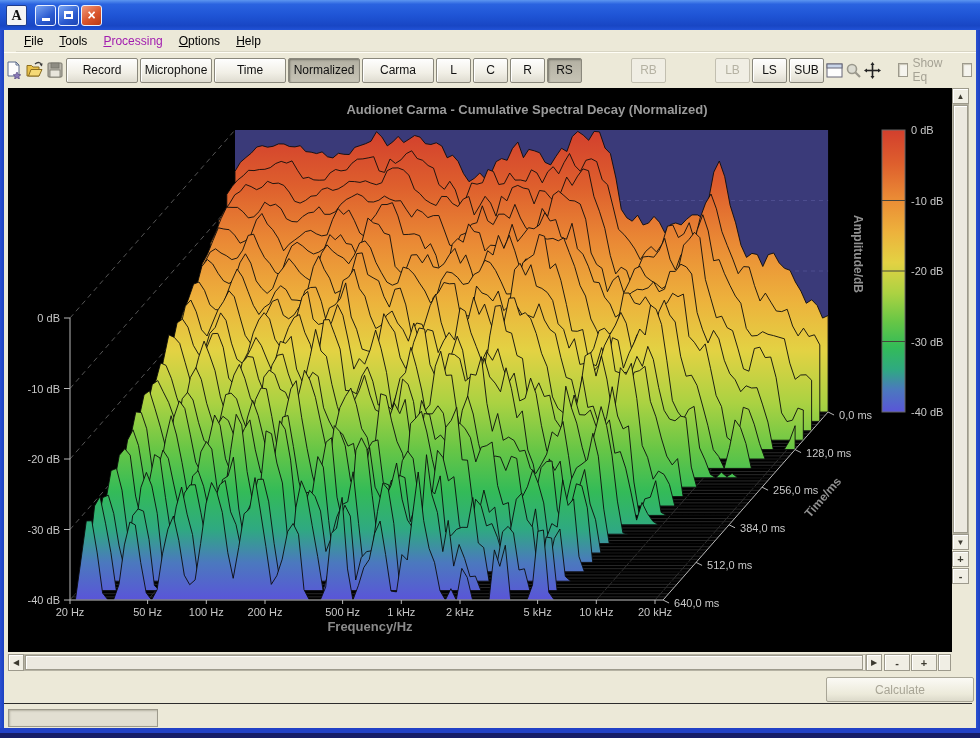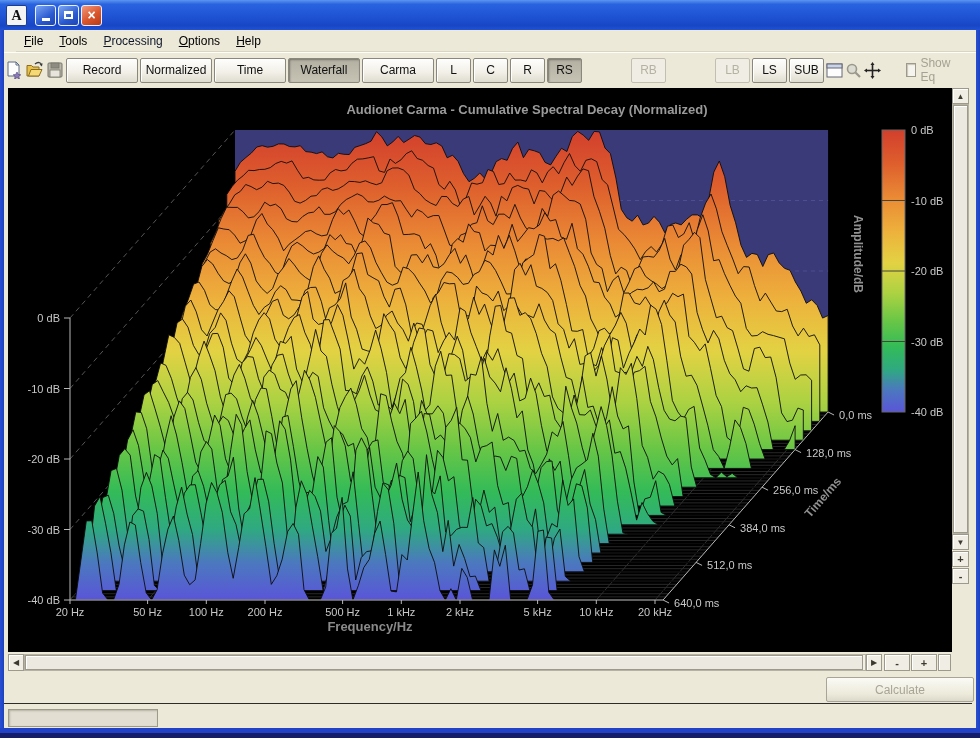--- a/index.html
+++ b/index.html
@@ -24,33 +24,33 @@
   .win-btn.min,.win-btn.max{background:linear-gradient(145deg,#7ba6f2,#2a5ad0 60%,#1e46b4);}
   .win-btn.close{background:linear-gradient(145deg,#f0997c,#d9552c 55%,#b93a14);}
   .glyph-min{width:8px;height:3px;background:#fff;margin-top:9px;}
   .glyph-max{width:9px;height:8px;border:2px solid #fff;border-top-width:3px;box-sizing:border-box;}
   .glyph-close{color:#fff;font-weight:bold;font-size:14px;line-height:14px;}
   
   .menubar{position:absolute;left:16px;top:30px;width:972px;height:21px;background:#ece9d8;
     display:flex;align-items:center;font-size:12px;color:#000;border-bottom:1px solid #d8d5c4;}
   .menu-item{padding:2px 8px;cursor:default;}
   .menu-item .u{text-decoration:underline;}
-  .menu-item.disabled{color:#0f172a;}
+  .menu-item.disabled{color:#a21caf;}
   
   .toolbar{position:absolute;left:4px;top:52px;width:972px;height:34px;background:#ece9d8;
     display:flex;align-items:center;border-top:1px solid #fffef6;}
   .icon-btn{width:26px;height:24px;display:flex;align-items:center;justify-content:center;margin:0 1px;}
   .tb-gap{width:14px;} .tb-gap2{width:16px;}
   .btn3d{height:23px;margin:0 1px;background:linear-gradient(180deg,#fefefe,#f1efe6 60%,#dfdcd0);
     border:1px solid #8a887c;border-radius:2px;box-shadow:inset 1px 1px 0 #fff;
     font-size:12px;color:#111;display:flex;align-items:center;justify-content:center;}
   .btn-view{width:70px;} .btn-chan{width:33px;}
   .btn3d.pressed{background:linear-gradient(180deg,#b3b0a2,#c6c3b5);box-shadow:inset 1px 1px 2px #77756a;}
   .btn3d.disabled{color:#b5b2a3;border-color:#c2bfb0;background:#f0eee4;box-shadow:none;margin-left:48px;}
-  .checkbox-wrap{display:flex;align-items:center;margin-left:24px;}
+  .checkbox-wrap{display:flex;align-items:center;margin-left:16px;}
   .checkbox-box{width:12px;height:12px;background:#f5f4ee;border:1px solid #9d9a8c;
     box-shadow:inset 1px 1px 1px #c8c5b6;margin-right:4px;}
   .checkbox-label{font-size:12px;color:#a5a294;}
   
   .plot{position:absolute;left:8px;top:88px;width:944px;height:564px;background:#000;}
   
   .sb-btn{position:absolute;background:#f0eee4;border:1px solid #9d9a8c;box-shadow:inset 1px 1px 0 #fff;
     font-size:8px;color:#3c3a30;display:flex;align-items:center;justify-content:center;box-sizing:border-box;}
   .sb-btn.pm{font-size:11px;font-weight:bold;}
   .vscroll-track{position:absolute;left:952px;top:104px;width:17px;height:430px;background:#f2f0e6;
@@ -114,23 +114,23 @@
   <div class="icon-btn">
     <svg width="18" height="18" viewBox="0 0 18 18">
       <rect x="2" y="2" width="14" height="14" rx="1" fill="#b8b5aa" stroke="#77756a" stroke-width="1"></rect>
       <rect x="5" y="2" width="8" height="5" fill="#8e8c82" stroke="#77756a" stroke-width="0.8"></rect>
       <rect x="4" y="9" width="10" height="7" fill="#e8e6dc" stroke="#77756a" stroke-width="0.8"></rect>
     </svg>
   </div>
   <div class="tb-gap"></div>
   <div style="display:flex;">
       <div class="btn3d btn-view">Record</div>
-      <div class="btn3d btn-view">Normalized</div>
+      <div class="btn3d btn-view">Microphone</div>
       <div class="btn3d btn-view">Time</div>
-      <div class="btn3d btn-view pressed">Waterfall</div>
+      <div class="btn3d btn-view pressed">Normalized</div>
       <div class="btn3d btn-view">Carma</div>
     </div>
   <div class="tb-gap2"></div>
   <div style="display:flex;">
       <div class="btn3d btn-chan">L</div>
       <div class="btn3d btn-chan">C</div>
       <div class="btn3d btn-chan">R</div>
       <div class="btn3d btn-chan pressed">RS</div>
       <div class="btn3d btn-chan disabled">RB</div>
       <div class="btn3d btn-chan disabled">LB</div>

